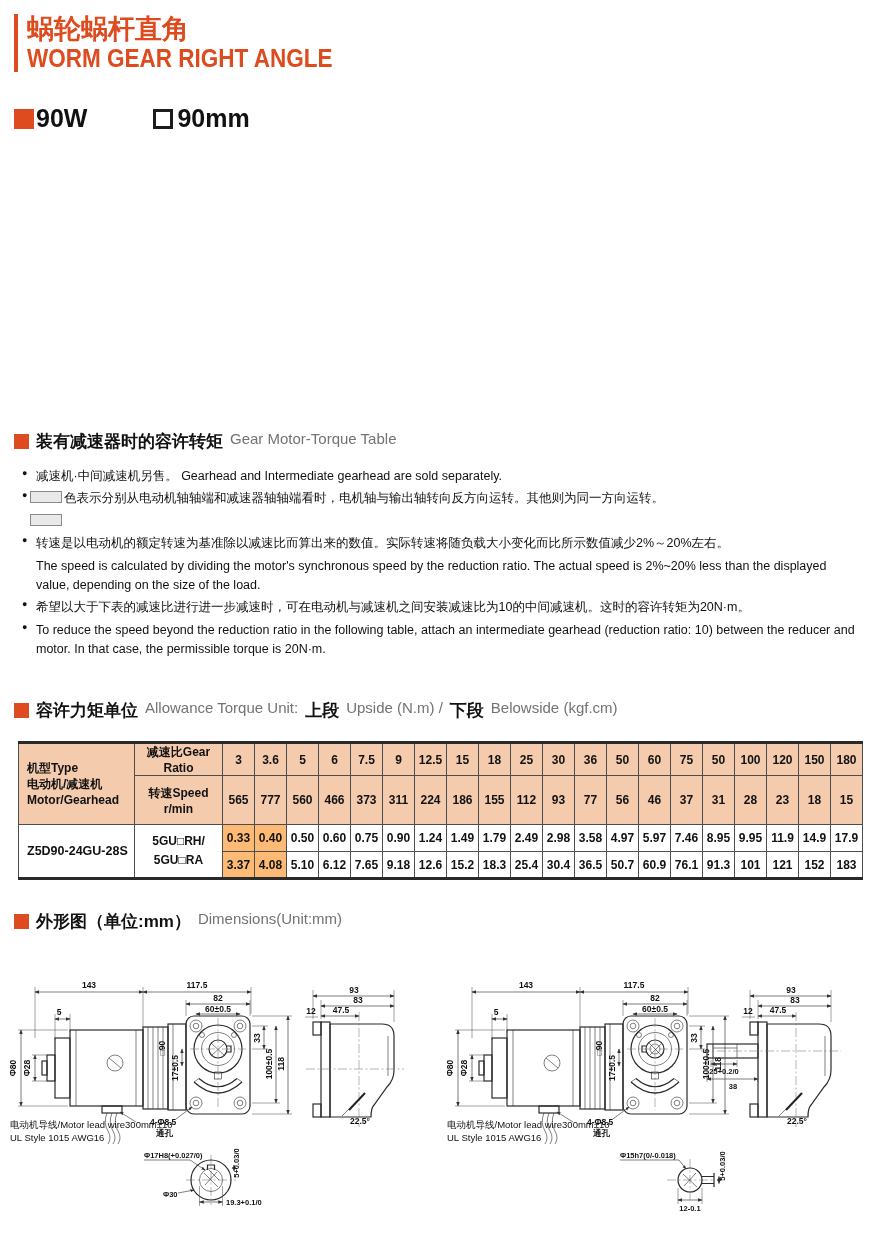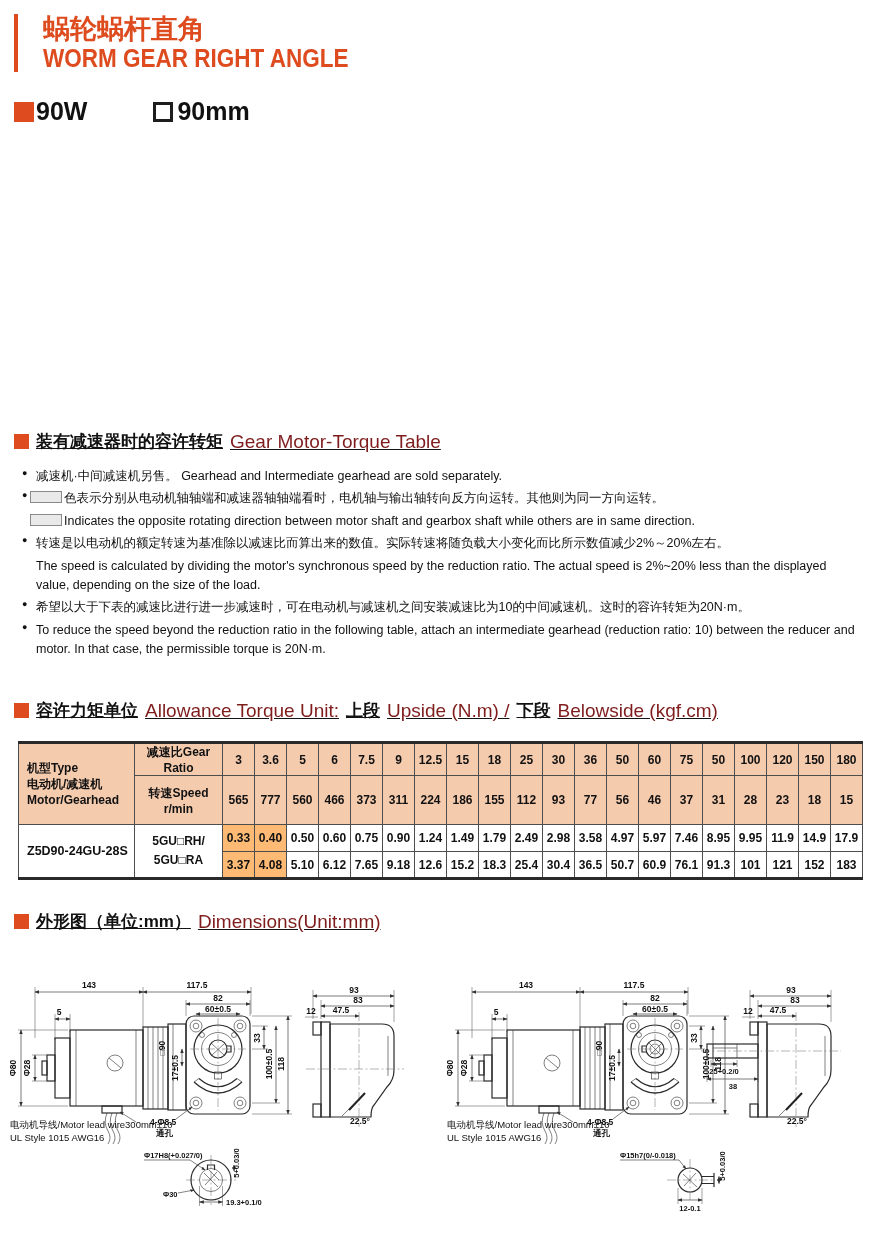--- a/index.html
+++ b/index.html
@@ -1,32 +1,32 @@
 <!DOCTYPE html>
 <html><head>
 <meta charset="utf-8">
 <style>
   html,body{margin:0;padding:0;background:#fff;}
   .page{position:relative;width:880px;height:1258px;background:#fff;overflow:hidden;
         font-family:"Liberation Sans","DejaVu Sans",sans-serif;color:#141414;}
   
-  .title{position:absolute;top:14px;left:14px;border-left:4px solid #dd4b1e;padding-left:25px;}
+  .title{position:absolute;top:14px;left:14px;border-left:4px solid #dd4b1e;padding-left:9px;}
   .t-zh{color:#dd4b1e;font-size:27px;font-weight:bold;line-height:1.12;}
   .t-en{color:#dd4b1e;font-size:25px;font-weight:bold;line-height:1.12;white-space:nowrap;
         transform:scaleX(.9);transform-origin:left;}
   
-  .spec{position:absolute;top:97px;left:14px;display:flex;align-items:center;
+  .spec{position:absolute;top:104px;left:14px;display:flex;align-items:center;
         font-size:25px;font-weight:bold;color:#111;}
   .fsq{width:20px;height:20px;background:#dd4b1e;margin-right:2px;}
   .osq{width:14px;height:14px;border:3px solid #1d1d1d;margin:0 4px 0 66px;}
   
-  .sec-head{position:absolute;display:flex;align-items:flex-end;gap:7px;white-space:nowrap;text-decoration:underline;}
+  .sec-head{position:absolute;display:flex;align-items:flex-start;gap:7px;white-space:nowrap;}
   .sec-head .sq{width:15px;height:15px;background:#dd4b1e;align-self:center;flex:0 0 auto;}
   .sec-head .zh{font-weight:bold;font-size:17px;color:#111;}
-  .sec-head .en{font-weight:normal;font-size:19px;color:#7f1d1d;}
+  .sec-head .en{font-weight:normal;font-size:15px;color:#737373;}
   
   .notes{position:absolute;top:467px;left:22px;width:838px;font-size:12.5px;line-height:1.55;color:#111;}
   .note{position:relative;padding-left:14px;margin-bottom:3px;}
   .note .dot{position:absolute;left:0;top:0;font-size:9px;}
   .swatch{display:inline-block;width:30px;height:10px;background:#e9e9e9;border:1px solid #8a8a8a;
           margin:0 2px 0 -6px;vertical-align:-1px;}
   
   .torque-table{position:absolute;top:741px;left:18px;width:844px;border-collapse:collapse;
         table-layout:fixed;font-size:12px;color:#111;
         border-top:3px solid #2a2a2a;border-bottom:3px solid #2a2a2a;}
@@ -69,21 +69,21 @@
   <div class="sec-head" style="top:430px;left:14px;">
     <span class="sq"></span>
     <span class="zh">装有减速器时的容许转矩</span>
     <span class="en">Gear Motor-Torque Table</span>
   </div>
 
   <div class="notes">
     <div class="note"><span class="dot">●</span><span>减速机·中间减速机另售。 Gearhead and Intermediate gearhead are sold separately.</span></div>
     <div class="note"><span class="dot">●</span></div>
     <div class="note"><span class="swatch"></span><span>色表示分别从电动机轴轴端和减速器轴轴端看时，电机轴与输出轴转向反方向运转。其他则为同一方向运转。</span></div>
-    <div class="note"><span class="swatch"></span><span>Indicates the opposite rotating direction between motor shaft and gearbox shaft while others are in same direction.</span></div>
+    <div class="note"><span class="swatch"></span></div>
     <div class="note"><span class="dot">●</span><span>转速是以电动机的额定转速为基准除以减速比而算出来的数值。实际转速将随负载大小变化而比所示数值减少2%～20%左右。</span></div>
     <div class="note"><span>The speed is calculated by dividing the motor's synchronous speed by the reduction ratio. The actual speed is 2%~20% less than the displayed value, depending on the size of the load.</span></div>
     <div class="note"><span class="dot">●</span><span>希望以大于下表的减速比进行进一步减速时，可在电动机与减速机之间安装减速比为10的中间减速机。这时的容许转矩为20N·m。</span></div>
     <div class="note"><span class="dot">●</span><span>To reduce the speed beyond the reduction ratio in the following table, attach an intermediate gearhead (reduction ratio: 10) between the reducer and motor. In that case, the permissible torque is 20N·m.</span></div>
   </div>
 
   <div class="sec-head" style="top:699px;left:14px;">
     <span class="sq"></span>
     <span class="zh">容许力矩单位</span>
     <span class="en">Allowance Torque Unit:</span>

